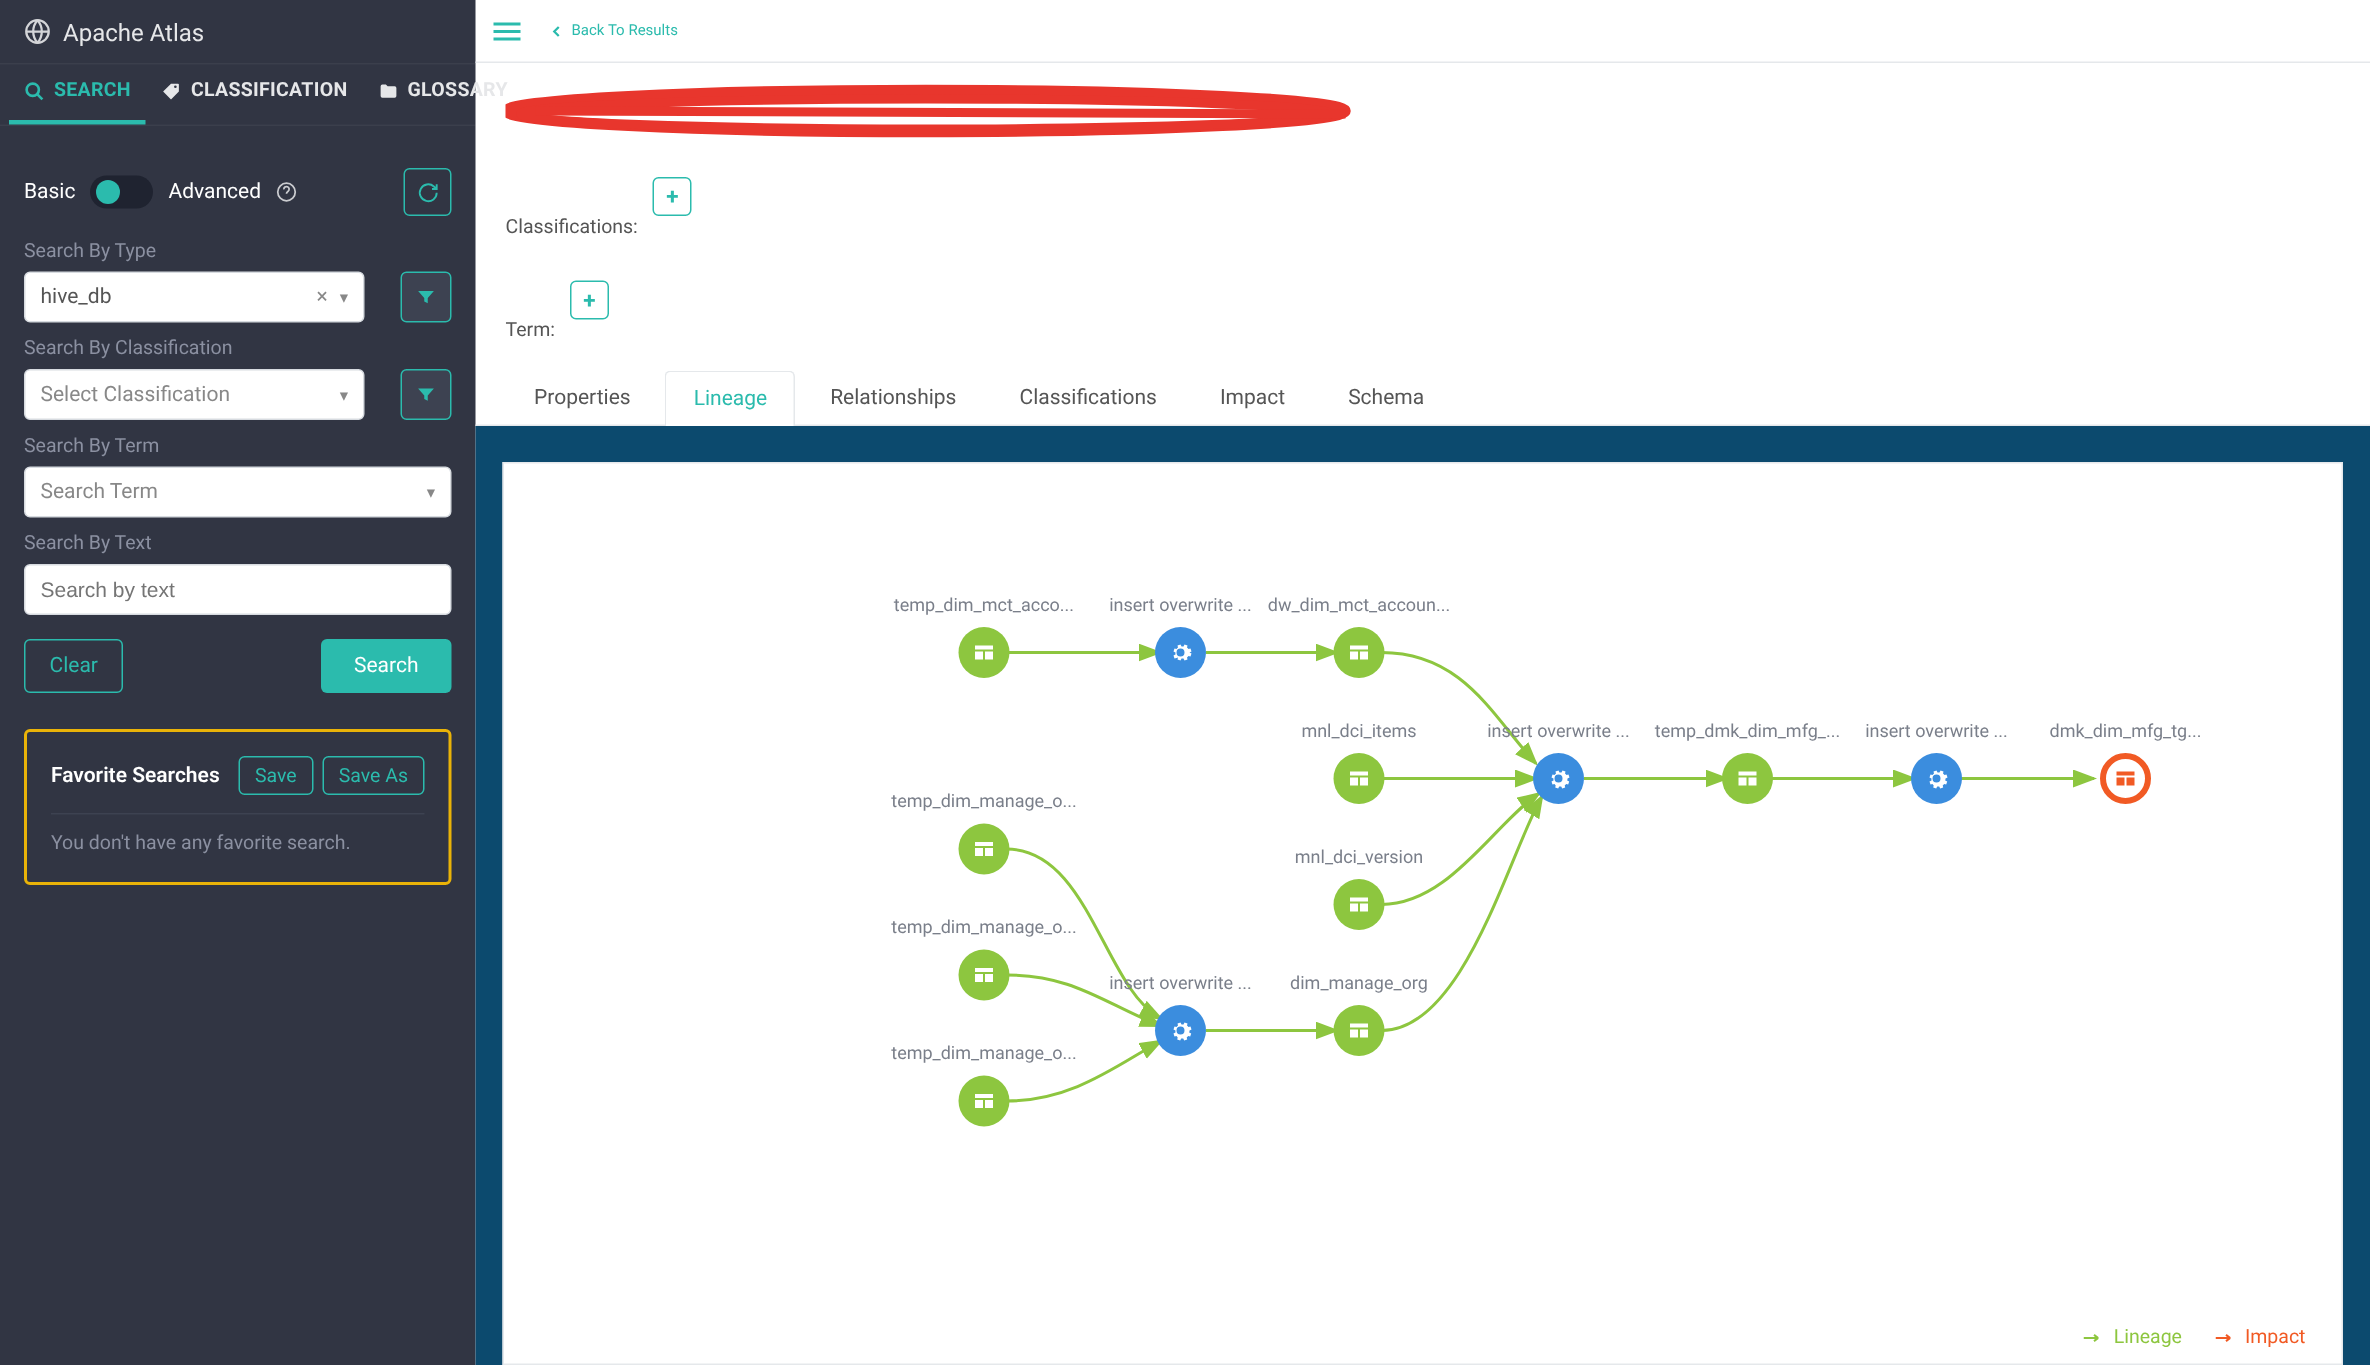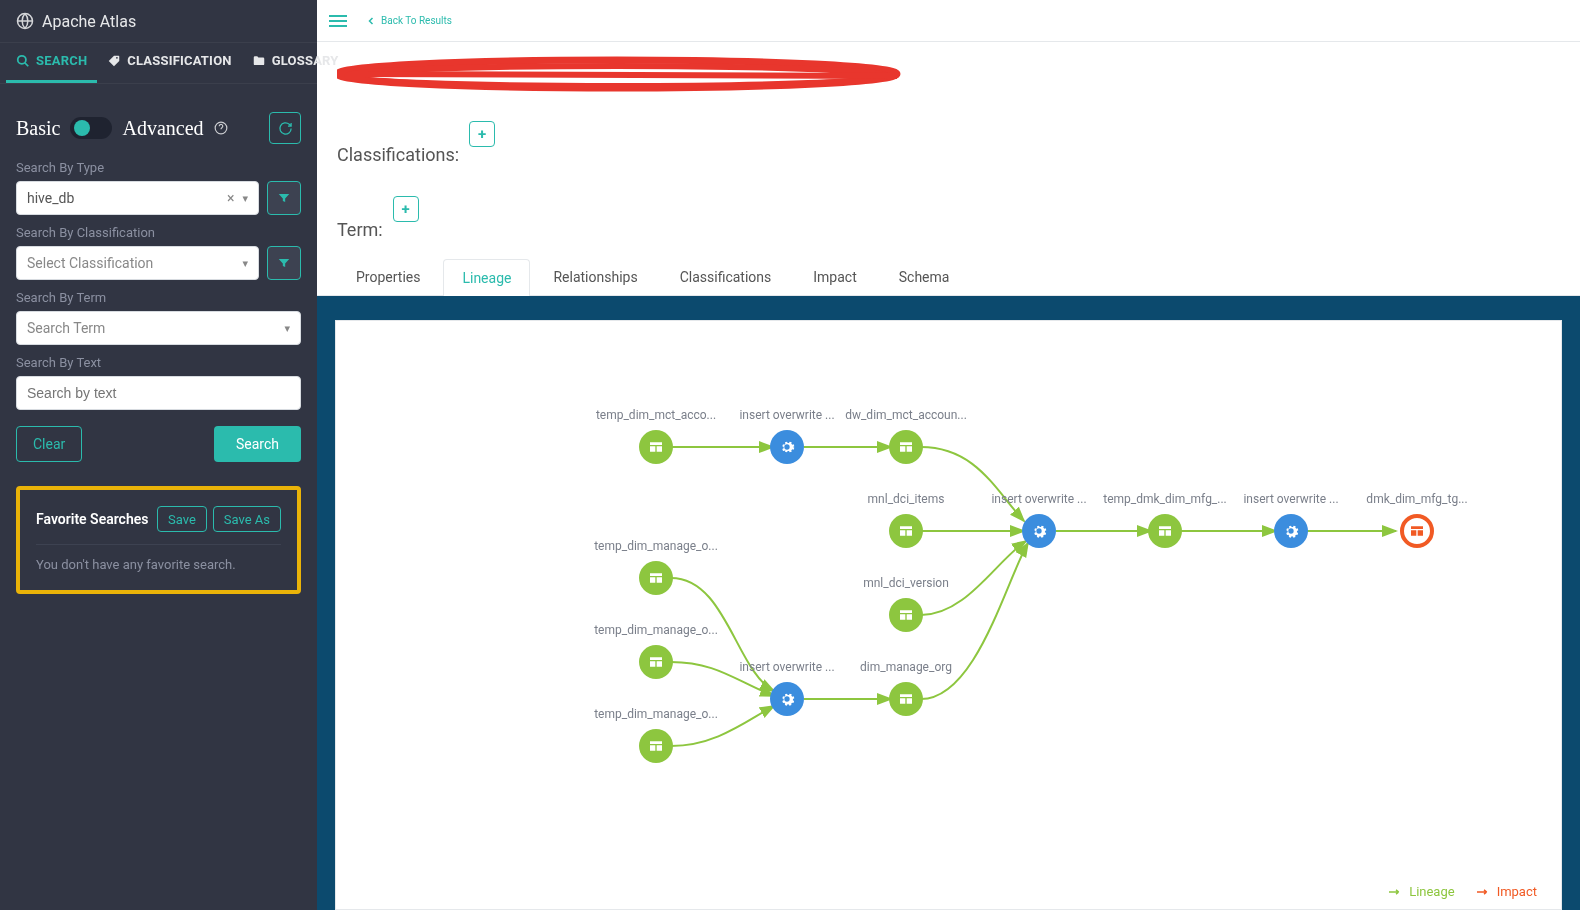--- a/index.html
+++ b/index.html
@@ -13,61 +13,61 @@
 .sidebar-header .title { font-size: 16px; font-weight: 400; color: #e6e7e9; }
 
 .sidebar-tabs { display: flex; border-top: 1px solid rgba(255,255,255,.05); border-bottom: 1px solid rgba(255,255,255,.05); padding: 0 6px; }
 .sidebar-tab { padding: 10px 10px 12px; color: #e6e7e9; font-size: 13px; font-weight: 700; letter-spacing: .2px; cursor: pointer; display: flex; align-items: center; gap: 6px; border-bottom: 3px solid transparent; }
 .sidebar-tab.active { color: #2bbbad; border-bottom-color: #2bbbad; }
 .sidebar-tab .icon { width: 14px; height: 14px; }
 
 .sidebar-body { padding: 14px 16px 16px; }
 .mode-row { display: flex; align-items: center; justify-content: space-between; margin-bottom: 16px; margin-top: 14px; }
 .mode-left { display:flex; align-items:center; gap:10px; }
-.mode-label { font-size: 20px; color:#fff;font-family:Liberation Serif, serif; }
+.mode-label { font-size: 14px; color:#fff; }
 .help-icon { width:14px; height:14px; opacity:.85; }
 .toggle { width:42px; height:22px; border-radius:11px; background:#1f2330; position:relative; cursor:pointer; }
 .toggle .knob { width:16px; height:16px; background:#2bbbad; border-radius:50%; position:absolute; top:3px; left:4px; }
 .refresh-btn { width:32px; height:32px; border:1px solid #2bbbad; color:#2bbbad; border-radius:4px; display:flex; align-items:center; justify-content:center; cursor:pointer; }
 .refresh-btn svg{width:15px;height:15px;}
 
 .form-label { color:#8b90a1; font-size:13px; margin-bottom:6px; margin-top:10px; display:block; }
-.field-row { display:flex; gap:8px; }
+.field-row { display:flex; gap:24px; }
 .select, .input { flex:1; height:34px; background:#fff; border:1px solid #d7dbe0; border-radius:4px; padding:0 10px; font-size:14px; color:#555; display:flex; align-items:center; justify-content:space-between; cursor:pointer; }
 .select .left { display:flex; align-items:center; gap:8px; }
 .clear-x { color:#888; font-size:14px; cursor:pointer; }
 .caret { color:#888; font-size:11px; }
 .filter-btn { width:34px; height:34px; background:#3d4251; border:1px solid #2bbbad; color:#2bbbad; border-radius:4px; display:flex; align-items:center; justify-content:center; cursor:pointer;}
 .filter-btn svg{width:14px;height:14px;}
 .input input{border:none;outline:none;width:100%;font-size:14px;color:#555;}
 
 .btn-row { display:flex; justify-content:space-between; margin-top:16px;align-items:flex-end; }
 .btn { height:36px; padding:0 16px; border-radius:4px; font-size:14px; cursor:pointer; display:flex; align-items:center; }
 .btn-outline { border:1px solid #2bbbad; color:#2bbbad; background:transparent; }
 .btn-primary { background:#2bbbad; color:#fff; padding:0 22px; }
 
-.fav-box { border:4px solid #eab308; border-radius:4px; padding:16px 16px 18px; margin-top:24px; }
+.fav-box { border:2px solid #eab308; border-radius:4px; padding:16px 16px 18px; margin-top:24px; }
 .fav-head { display:flex; align-items:center; justify-content:space-between; margin-bottom:12px; padding-bottom:12px; border-bottom:1px solid #3d4251; }
 .fav-title { color:#fff; font-weight:600; font-size:14px; }
 .fav-actions { display:flex; gap:6px; }
 .btn-sm { height:26px; padding:0 10px; border:1px solid #2bbbad; color:#2bbbad; border-radius:4px; font-size:13px; cursor:pointer; display:flex; align-items:center; }
 .fav-empty { color:#8b90a1; font-size:13px; }
 
 
 .main { flex:1; display:flex; flex-direction:column; min-width:0; }
 .topbar { height:42px; border-bottom:1px solid #e5e8eb; display:flex; align-items:center; padding:0 12px; gap:18px; }
 .hamburger { width:18px; cursor:pointer; color:#2bbbad; }
 .hamburger div{height:2px;background:#2bbbad;margin:3px 0;}
 .back-link { color:#2bbbad; font-size:10px; cursor:pointer; display:flex; align-items:center; gap:4px; }
 
 .detail-header { padding:16px 20px 4px; position:relative; }
 .redacted { width:560px; height:32px; position:relative; }
 .redacted svg{position:absolute;top:-2px;left:0;}
 .meta-row { display:flex; align-items:center; gap:10px; margin-top:12px; }
-.meta-label { color:#555; font-size:18px;margin-top:42px; }
+.meta-label { color:#555; font-size:13px;margin-top:42px; }
 .plus-btn { width:26px; height:26px; border:1px solid #2bbbad; color:#2bbbad; border-radius:4px; display:flex; align-items:center; justify-content:center; font-size:15px; font-weight:700; cursor:pointer; }
 
 .tabs { display:flex; border-bottom:1px solid #e5e8eb; padding-left:20px; margin-top:14px; gap:4px; }
 .tab { padding:10px 18px; color:#555; font-size:14px; cursor:pointer; border:1px solid transparent; border-bottom:none; position:relative; }
 .tab.active { color:#2bbbad; border-color:#e5e8eb; border-radius:4px 4px 0 0; background:#fff; top:1px; }
 
 .lineage-wrap { flex:1; background:#0c4a6e; padding:24px 18px 0 18px; position:relative; overflow:hidden; }
 .lineage-canvas { background:#fff; border:1px solid #e5e8eb; height:100%; position:relative; }
 .lineage-svg { position:absolute; top:0; left:0; width:100%; height:100%; }
 

